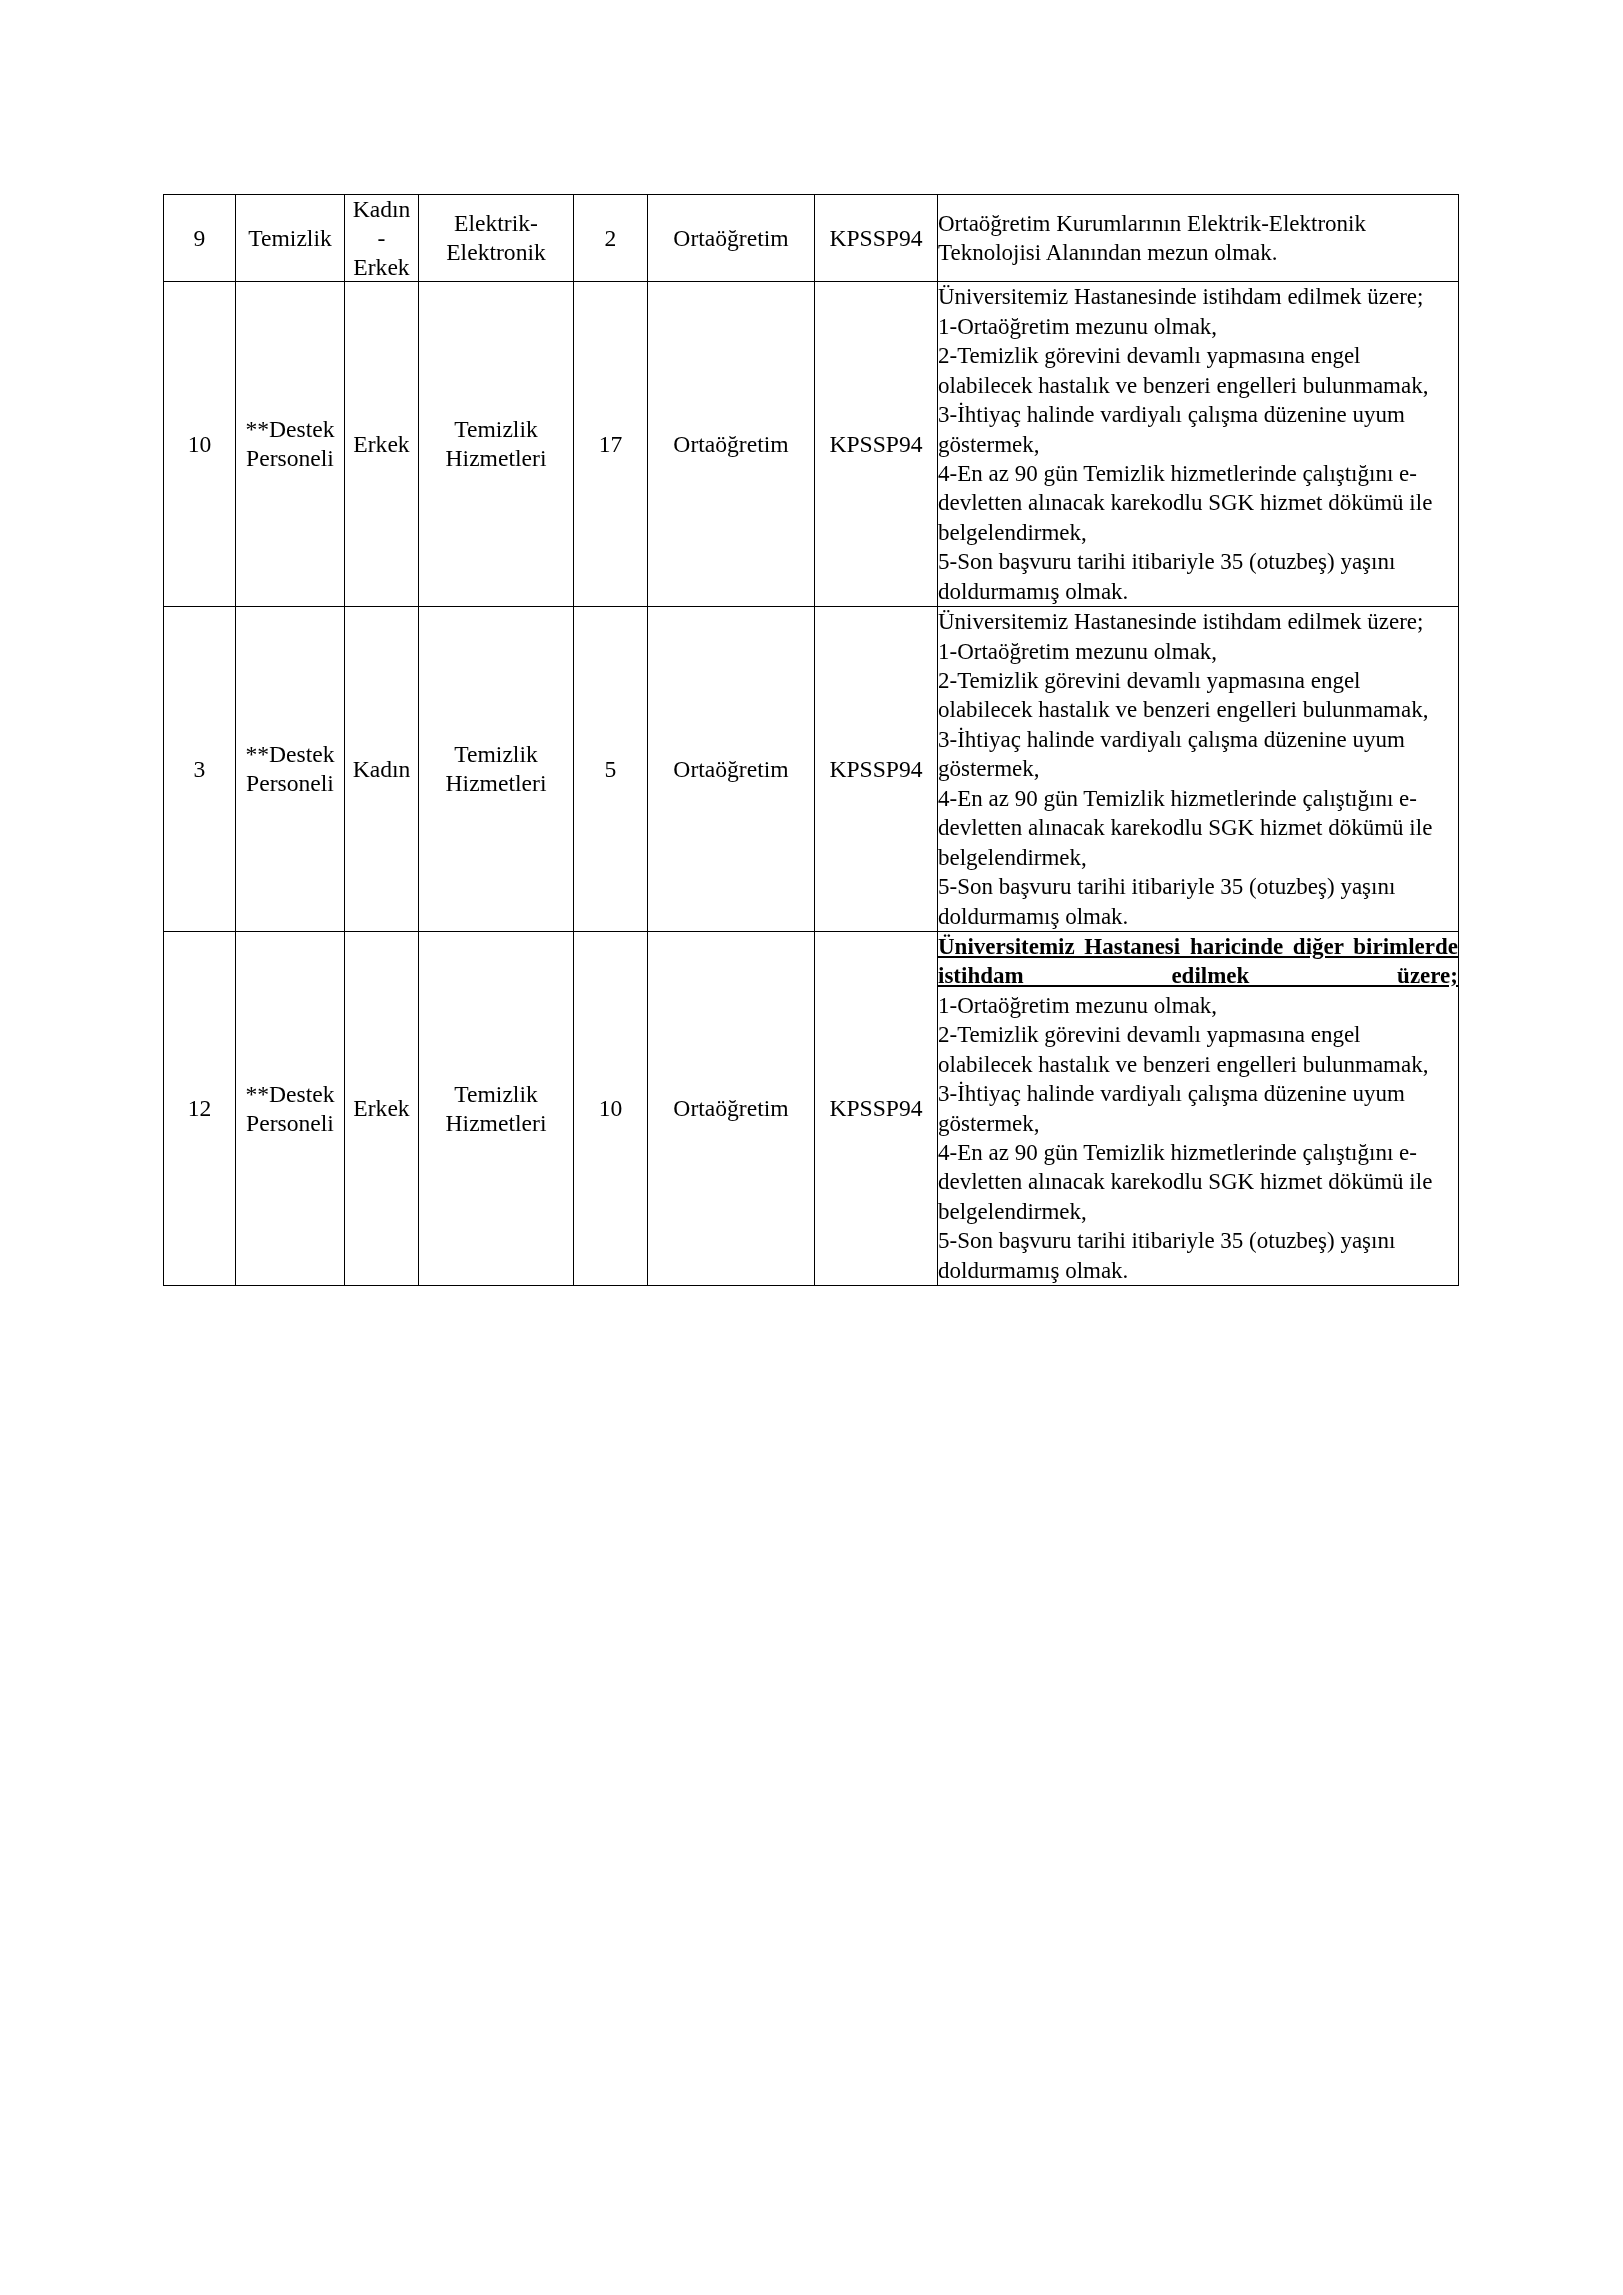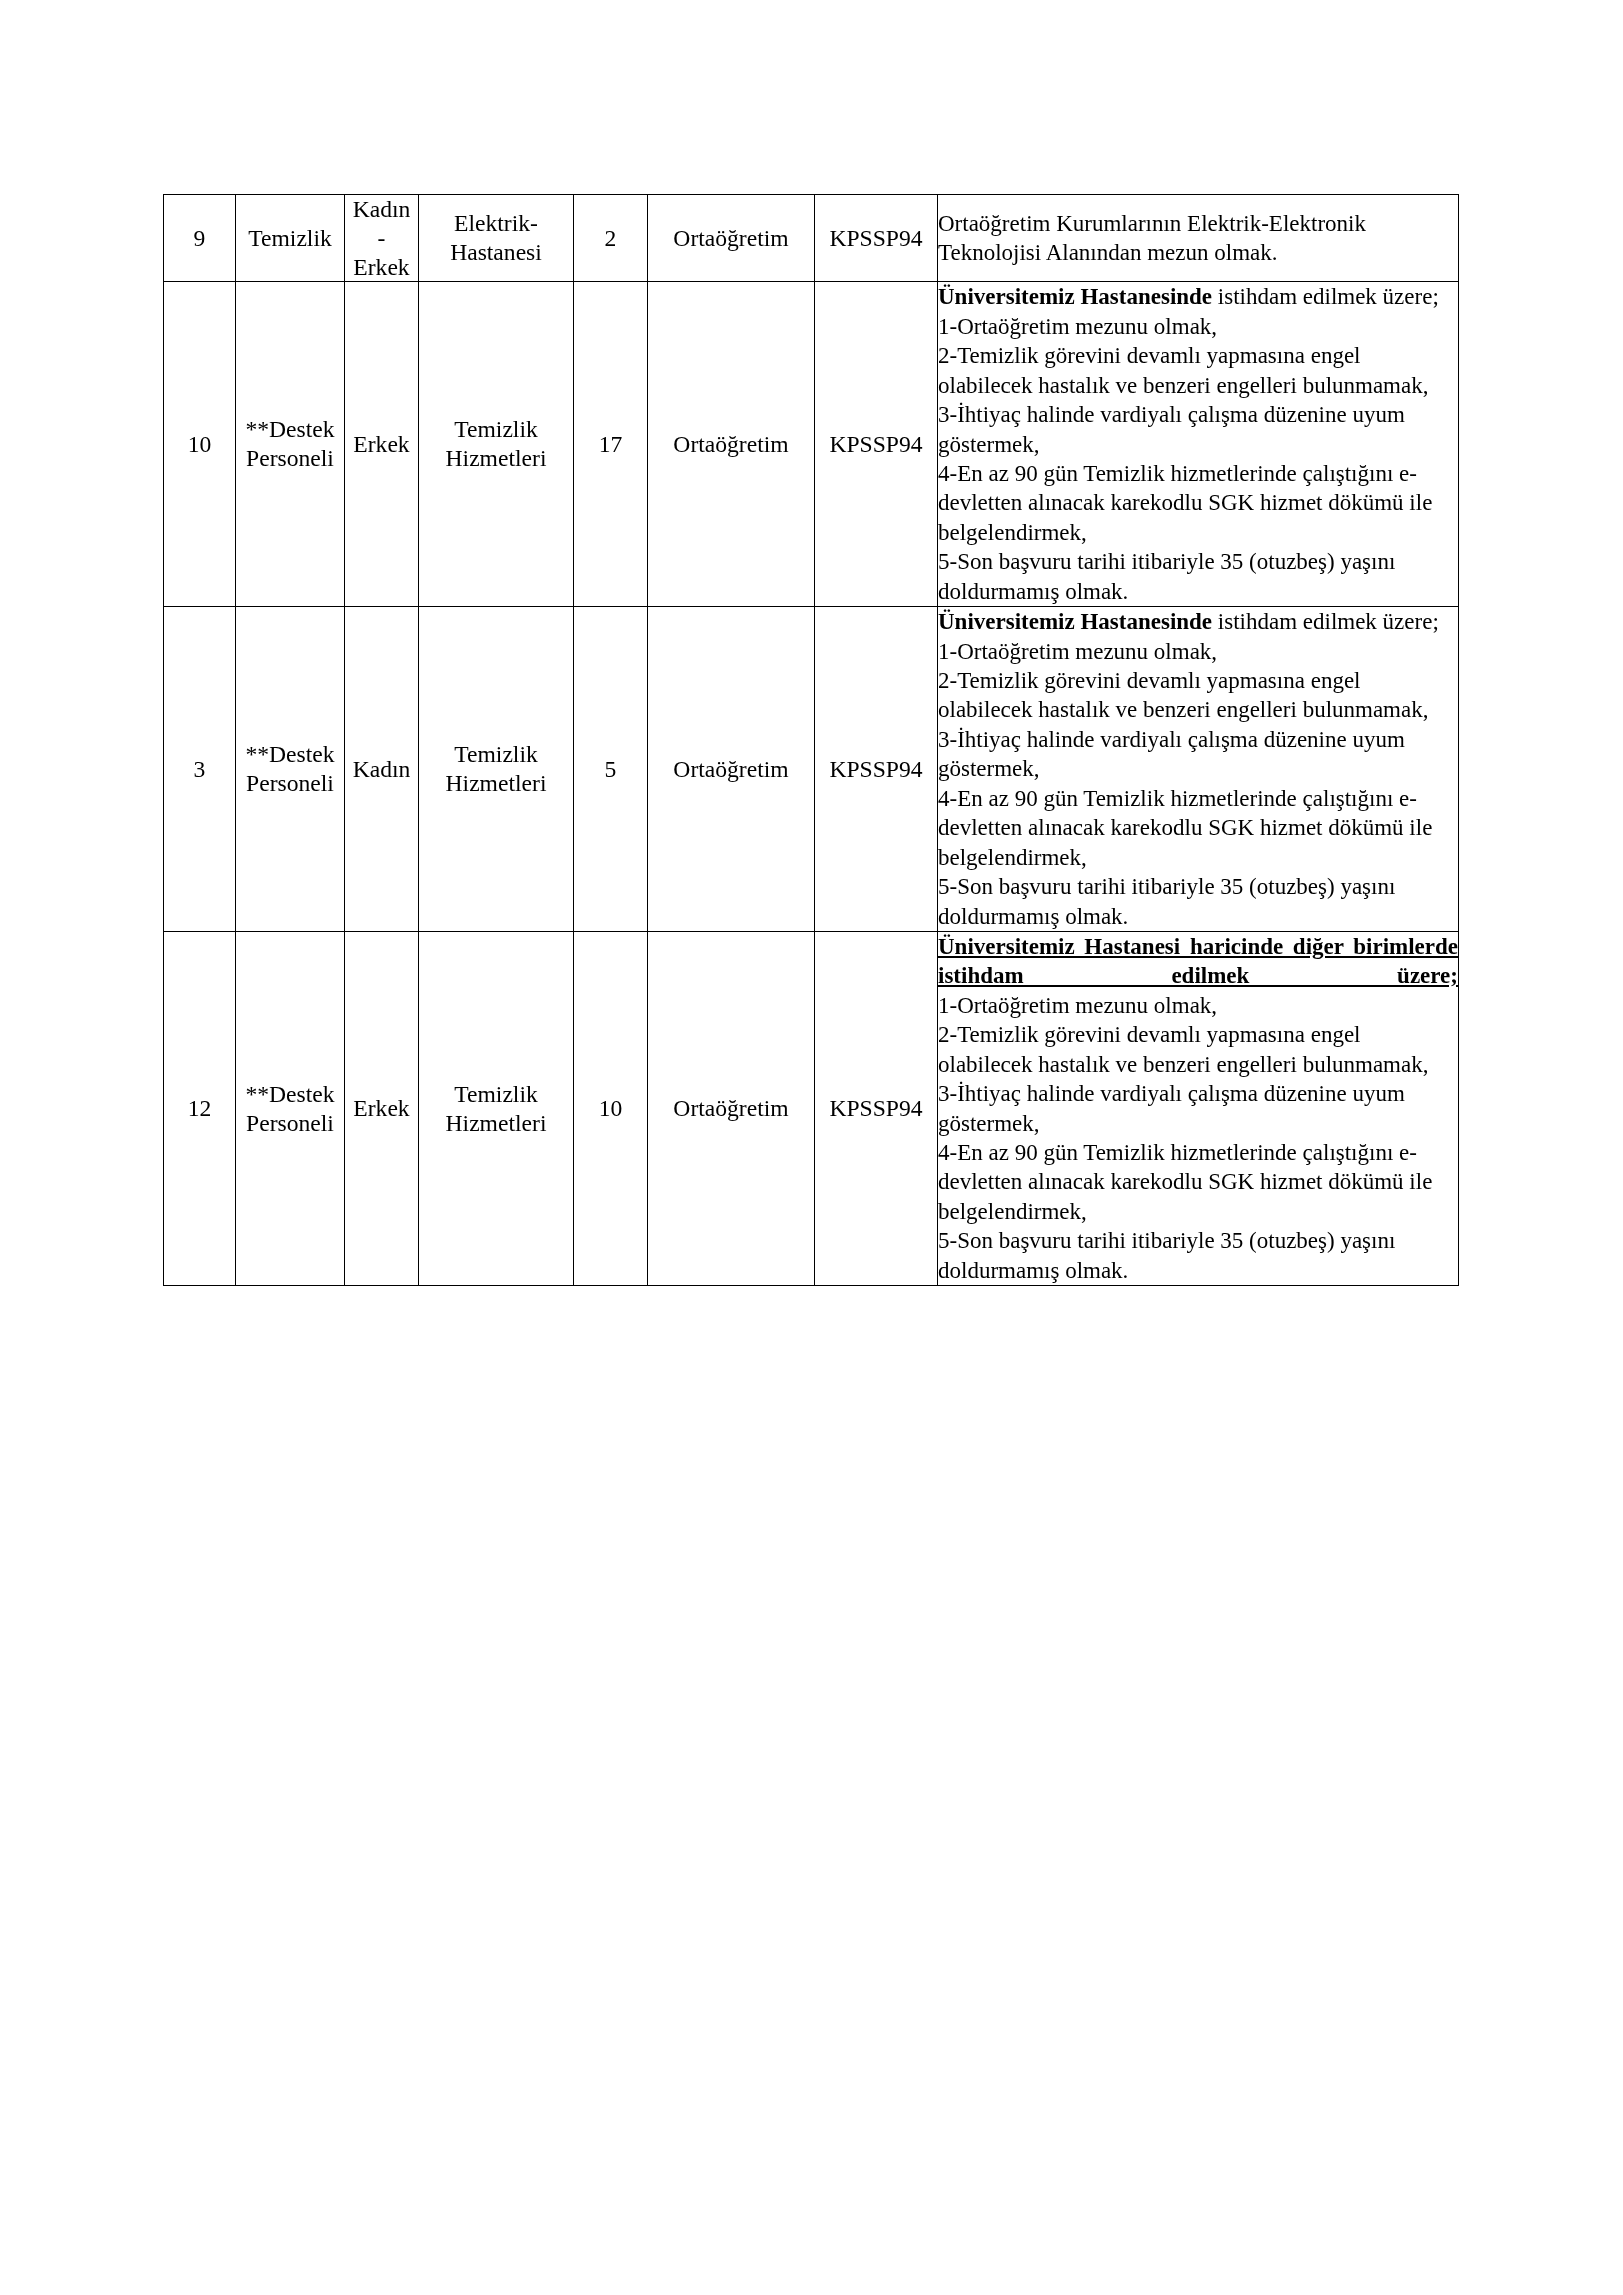--- a/index.html
+++ b/index.html
@@ -52,21 +52,21 @@
     text-align: left;
     padding: 3.9px 6.5px 3.9px 7.9px;
     line-height: 1.28;
   }
   .cond-text {
     white-space: pre-line;
     font-size: 23px;
     line-height: 1.28;
   }
   .cond-lead {
-    font-weight: bold;
+    font-weight: normal;
     text-align: right;
   }
   .cond-head-justify {
     font-weight: bold;
     display: block;
     text-align: justify;
     text-align-last: justify;
     white-space: pre-line;
     text-decoration: underline;
   }
@@ -96,21 +96,21 @@
       </colgroup>
       <tbody>
 
         <tr>
           <td class="cell-center">9</td>
           <td class="cell-center cell-stack">Temizlik</td>
           <td class="cell-center cell-stack tall-gender">Kadın
 -
 Erkek</td>
           <td class="cell-center cell-stack">Elektrik-
-Hastanesi</td>
+Elektronik</td>
           <td class="cell-center">2</td>
           <td class="cell-center">Ortaöğretim</td>
           <td class="cell-center">KPSSP94</td>
           <td class="cell-cond"><span class="cond-text">Ortaöğretim Kurumlarının Elektrik-Elektronik Teknolojisi Alanından mezun olmak.</span></td>
         </tr>
 
         <tr>
           <td class="cell-center">10</td>
           <td class="cell-center cell-stack">**Destek
 Personeli</td>

